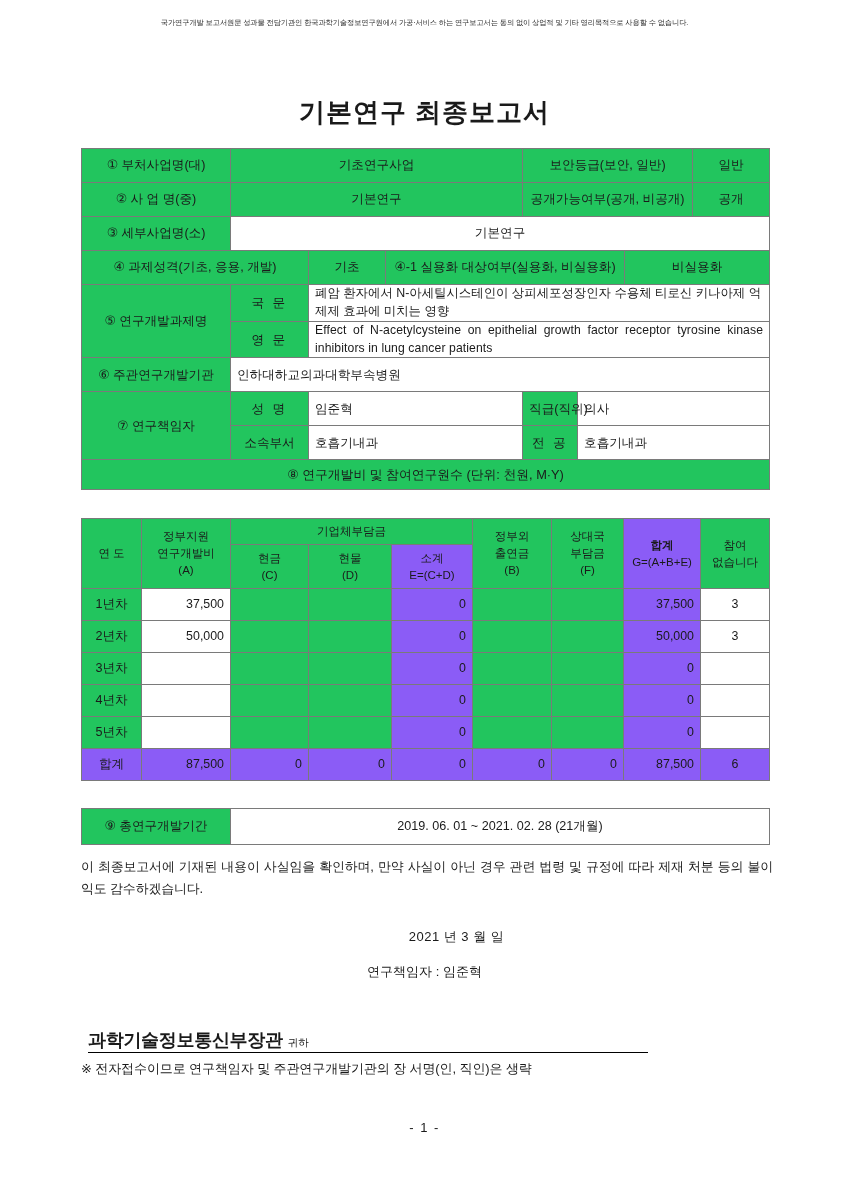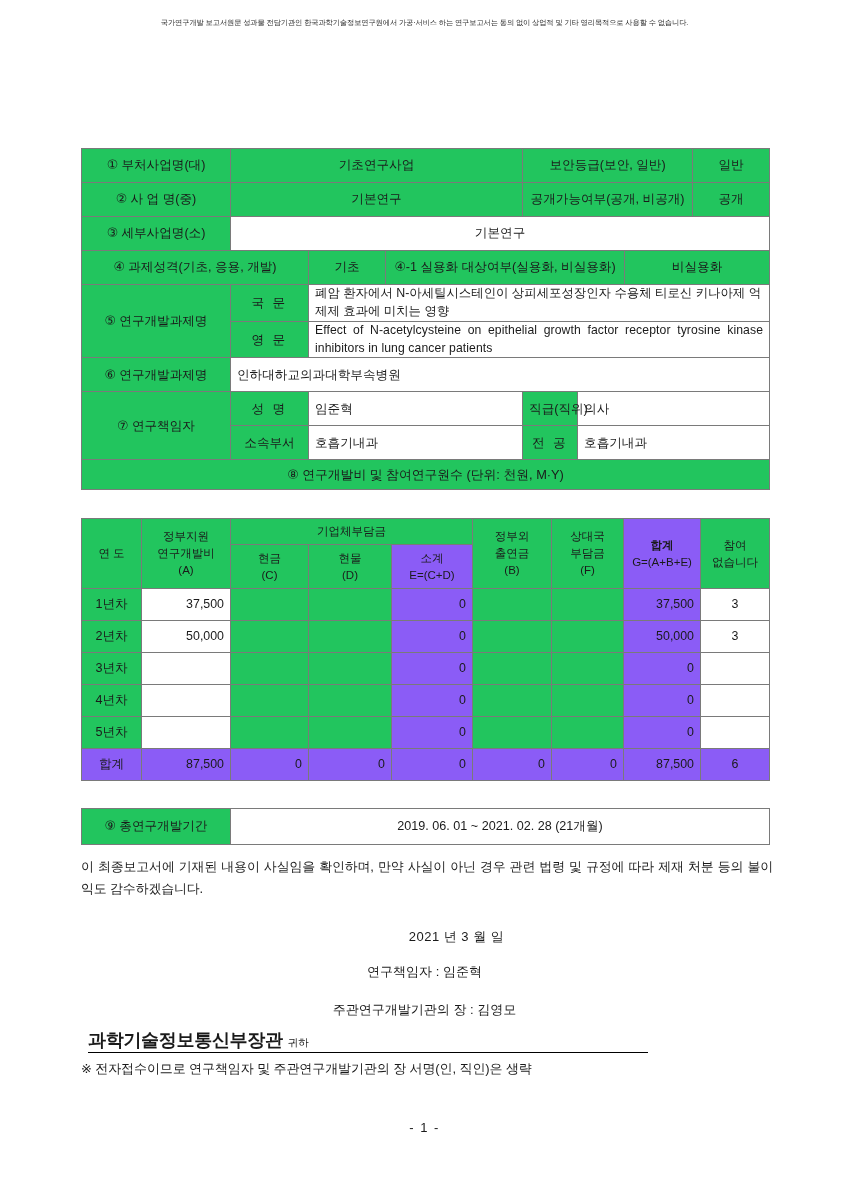--- a/index.html
+++ b/index.html
@@ -179,20 +179,21 @@
     letter-spacing: 1.5px;
   }
 </style>
 </head>
 <body>
 
 <div class="page">
 
   <div class="disclaimer">국가연구개발 보고서원문 성과물 전담기관인 한국과학기술정보연구원에서 가공·서비스 하는 연구보고서는 동의 없이 상업적 및 기타 영리목적으로 사용할 수 없습니다.</div>
 
+  <div class="doc-title">기본연구 최종보고서</div>
 
   <table class="main-table">
     <colgroup>
       <col style="width:70px">
       <col style="width:79px">
       <col style="width:78px">
       <col style="width:48px">
       <col style="width:29px">
       <col style="width:82px">
       <col style="width:55px">
@@ -234,21 +235,21 @@
       <td class="gray c" colspan="2" rowspan="2">⑤ 연구개발과제명</td>
       <td class="gray c label-sp">국  문</td>
       <td class="white l title-ko two-line" colspan="9">폐암 환자에서 N-아세틸시스테인이 상피세포성장인자 수용체 티로신 키나아제 억제제 효과에 미치는 영향</td>
     </tr>
     <tr>
       <td class="gray c label-sp">영  문</td>
       <td class="white l title-en two-line" colspan="9">Effect of N-acetylcysteine on epithelial growth factor receptor tyrosine kinase inhibitors in lung cancer patients</td>
     </tr>
 
     <tr>
-      <td class="gray c" colspan="2">⑥ 연구개발과제명</td>
+      <td class="gray c" colspan="2">⑥ 주관연구개발기관</td>
       <td class="white l pad-l" colspan="10">인하대하교의과대학부속병원</td>
     </tr>
 
     <tr>
       <td class="gray c" colspan="2" rowspan="2">⑦ 연구책임자</td>
       <td class="gray c label-sp">성  명</td>
       <td class="white l pad-l" colspan="4">임준혁</td>
       <td class="gray c nowrap" colspan="2">직급(직위)</td>
       <td class="white l pad-l" colspan="3">의사</td>
     </tr>
@@ -400,21 +401,20 @@
         <tr>
       <td class="gray c" style="height:36px">⑨ 총연구개발기간</td>
       <td class="white c" style="height:36px">2019. 06. 01 ~ 2021. 02. 28 (21개월)</td>
     </tr>
   </tbody>
     </table>
 
   <div class="statement">이 최종보고서에 기재된 내용이 사실임을 확인하며, 만약 사실이 아닌 경우 관련 법령 및 규정에 따라 제재 처분 등의 불이익도 감수하겠습니다.</div>
   <div class="sign-date">2021 년    3 월       일</div>
   <div class="sign-pi">연구책임자 : 임준혁</div>
-  <div class="sign-head">주관연구개발기관의 장 : 김영모</div>
 
   <div class="addressee">
     <span class="minister">과학기술정보통신부장관</span><span class="honorific">귀하</span>
   </div>
 
   <div class="note">※ 전자접수이므로 연구책임자 및 주관연구개발기관의 장 서명(인, 직인)은 생략</div>
   <div class="page-no">- 1 -</div>
 
 </div>
 

